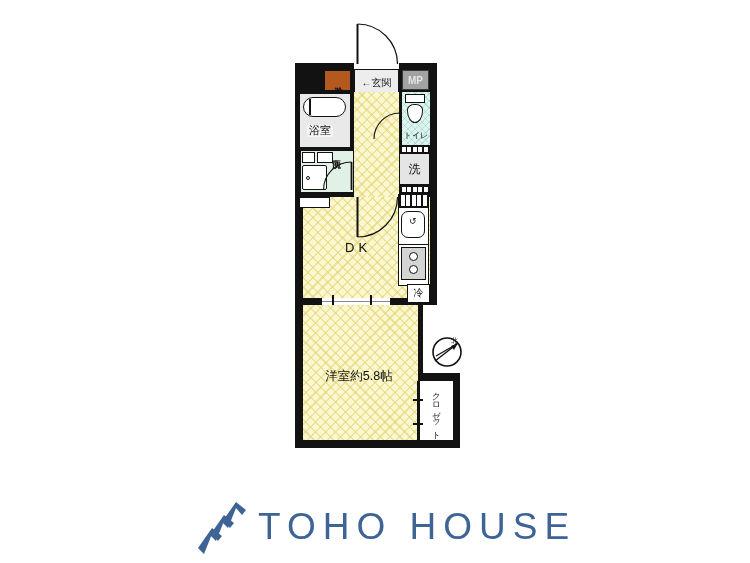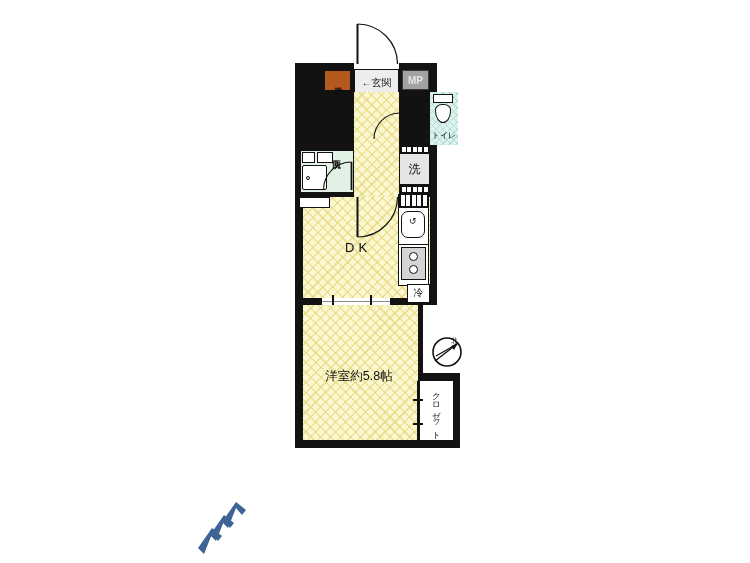--- a/index.html
+++ b/index.html
@@ -57,24 +57,29 @@
   <div class="abs center" style="left:324px;top:70px;width:27px;height:21px;background:#b3591d;border:1px solid #121212;">
     <span class="lbl vert" style="font-size:8px;font-weight:bold;letter-spacing:0;">靴入</span>
   </div>
   <div class="abs box center" style="left:354px;top:69px;width:45px;height:29px;background:#ededed;">
     <span class="lbl" style="font-size:10px;">←玄関</span>
   </div>
   <div class="abs center" style="left:402px;top:70px;width:27px;height:20px;background:#a2a2a2;border:1px solid #3a3a3a;">
     <span style="font-size:10px;font-weight:bold;color:#e6e6e6;text-align:right;">MP</span>
   </div>
 
+  <div class="abs floor-bath" style="left:299px;top:93px;width:52px;height:55px;">
+    <div class="abs" style="left:3px;top:3px;width:43px;height:20px;background:#fff;border:1.5px solid #121212;border-radius:10px;"></div>
+    <div class="abs" style="left:9px;top:5px;width:1.5px;height:16px;background:#121212;"></div>
+    <div class="abs lbl" style="left:7px;top:31px;font-size:11px;background:#f4f4f4;padding:0 2px;">浴室</div>
+  </div>
 
   <div class="abs floor-tatami" style="left:354px;top:92px;width:45px;height:105px;"></div>
 
-  <div class="abs floor-toilet" style="left:402px;top:92px;width:28px;height:53px;margin-left:28px;">
+  <div class="abs floor-toilet" style="left:402px;top:92px;width:28px;height:53px;">
     <div class="abs" style="left:3px;top:2px;width:20px;height:9px;background:#fff;border:1px solid #121212;"></div>
     <div class="abs" style="left:5px;top:12px;width:16px;height:19px;background:#fff;border:1px solid #121212;border-radius:45% 45% 50% 50%/30% 30% 65% 65%;"></div>
     <div class="abs lbl" style="left:1px;top:40px;width:26px;text-align:center;font-size:8px;">トイレ</div>
   </div>
 
   <div class="abs floor-wash" style="left:301px;top:151px;width:52px;height:41px;">
     <div class="abs" style="left:1px;top:1px;width:13px;height:11px;background:#fff;border:1px solid #121212;"></div>
     <div class="abs" style="left:16px;top:1px;width:16px;height:11px;background:#fff;border:1px solid #121212;"></div>
     <div class="abs" style="left:1px;top:14px;width:25px;height:25px;background:#fff;border:1px solid #121212;border-radius:2px;"></div>
     <div class="abs" style="left:5px;top:25px;width:4px;height:4px;border:1px solid #121212;border-radius:50%;background:#fff;"></div>
@@ -141,14 +146,15 @@
     <line x1="436" y1="356" x2="457" y2="344" stroke="#121212" stroke-width="1.2"></line>
     <polygon points="458,343 451,346 454,350" fill="#121212"></polygon>
     <text x="451" y="343" font-size="7" fill="#121212">北</text>
   </svg>
 
   <svg class="abs" style="left:198px;top:496px;" width="54" height="62" viewBox="0 0 54 62" fill="#3e6496">
     <polygon points="0,52 14,32 24,40 20,45 14,38 6,58"></polygon>
     <polygon points="12,39 26,19 36,27 32,32 26,25 18,45"></polygon>
     <polygon points="24,26 38,6 48,14 44,19 38,12 30,32"></polygon>
   </svg>
+  <div class="abs logo-text" style="left:258px;top:506px;">TOHO HOUSE</div>
 
 </div>
 
 </body></html>

